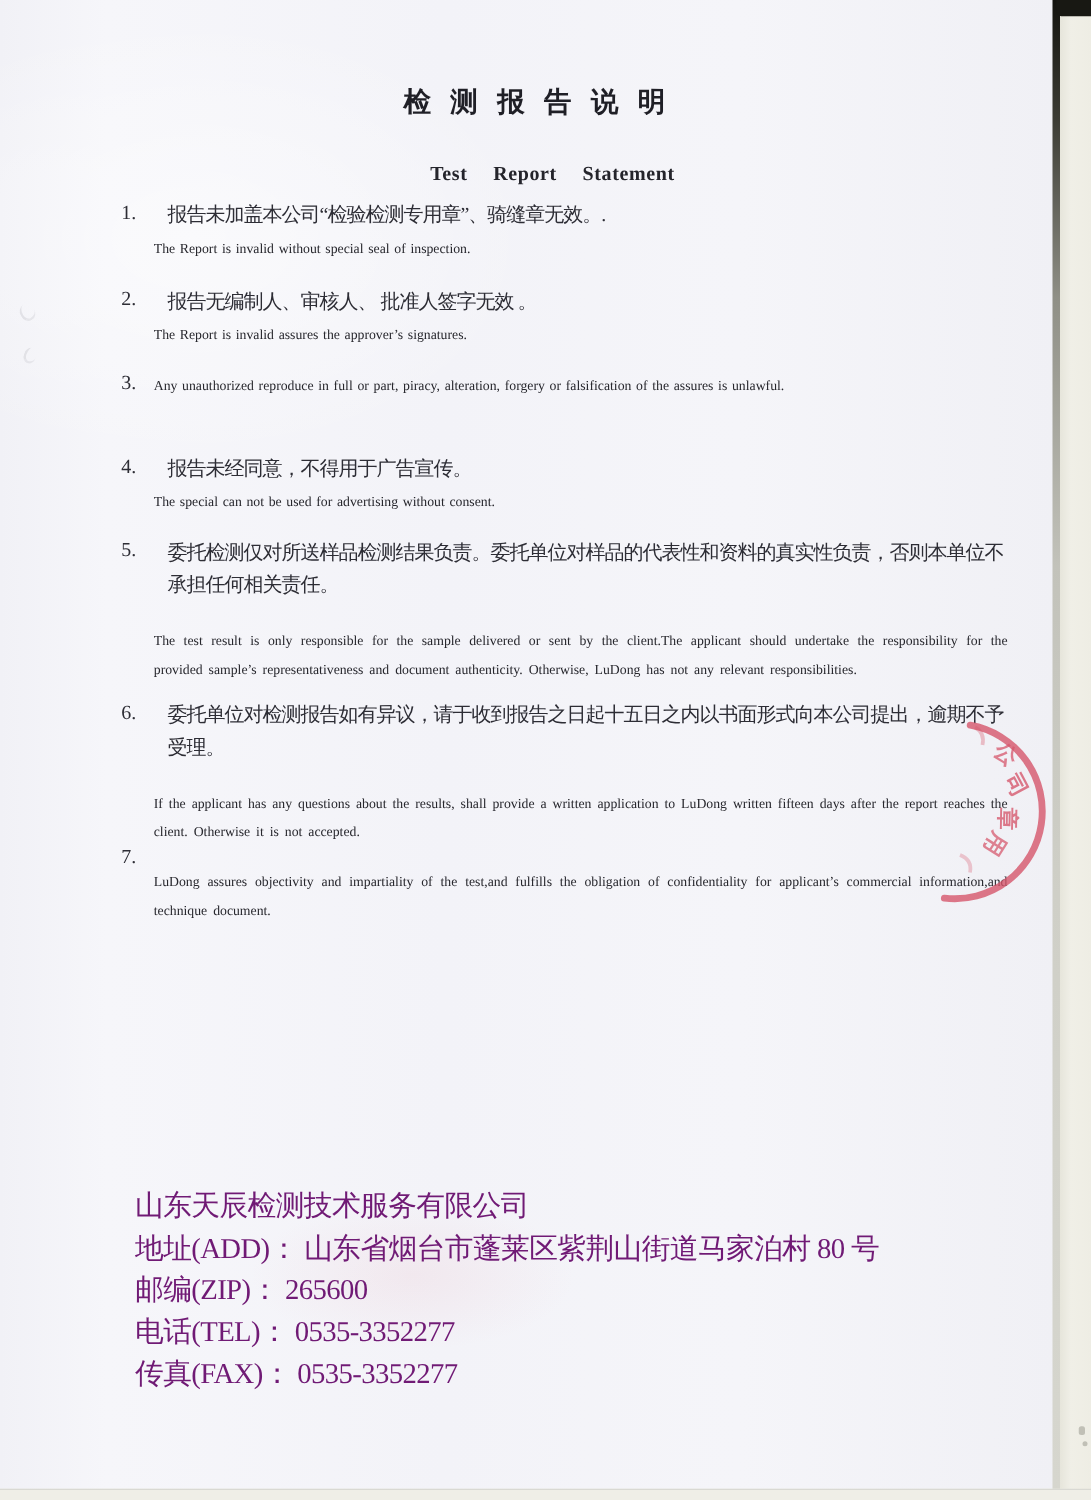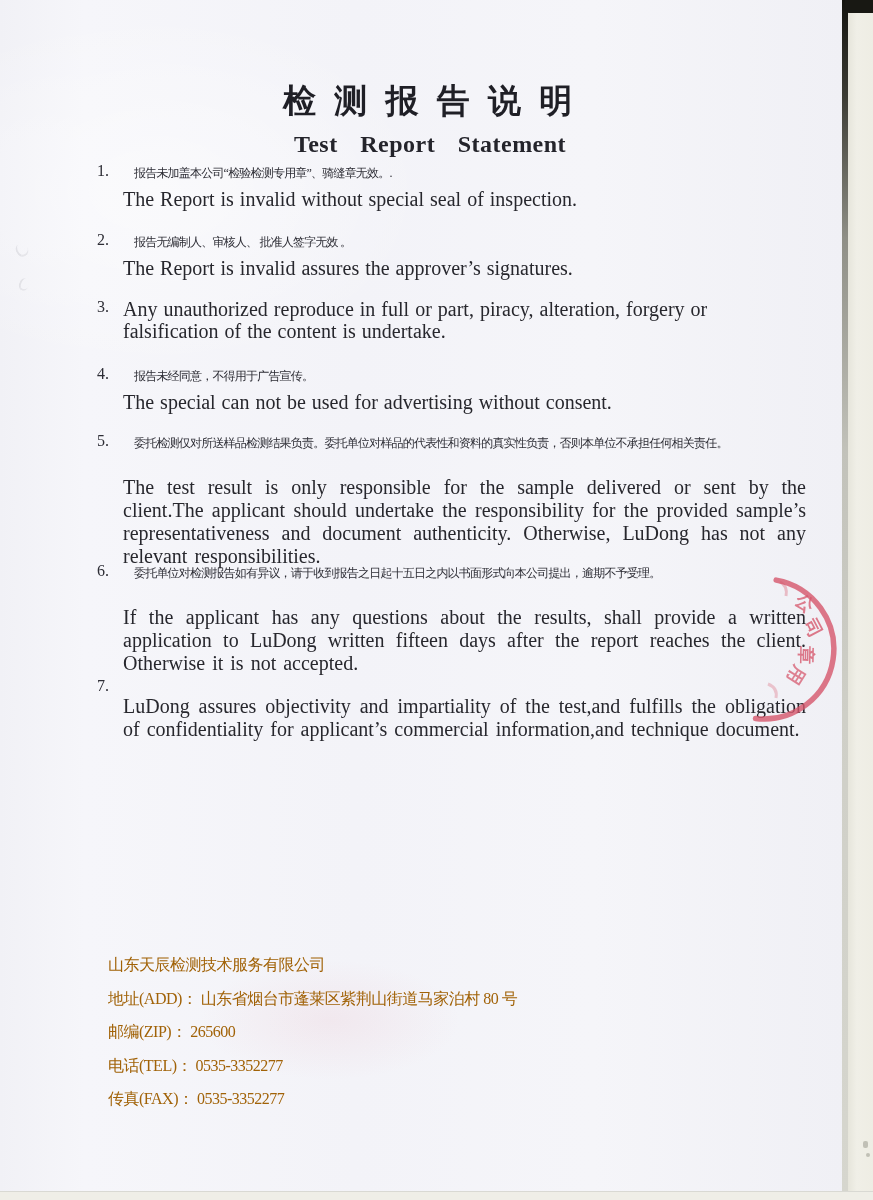--- a/index.html
+++ b/index.html
@@ -32,35 +32,35 @@
   .bottom-strip{
     position:absolute;left:0;top:1191px;width:873px;height:9px;
     background:#efeee7;border-top:1px solid #d9d9d3;
   }
   .speck{position:absolute;background:#9a9a90;border-radius:2px;opacity:.55;}
   .smudge{position:absolute;border-left:2px solid #b9b9c0;border-bottom:2px solid #c4c4cb;
     border-radius:50%;opacity:.3;transform:rotate(-30deg);}
   .pink-blot{position:absolute;background:radial-gradient(ellipse closest-side,rgba(226,150,165,.12),rgba(226,150,165,0));}
 
   .title{
-    position:absolute;left:0;top:79px;width:860px;text-align:center;
-    font-size:33px;font-weight:bold;color:#1f1f26;letter-spacing:5px;
+    position:absolute;left:0;top:67px;width:860px;text-align:center;
+    font-size:22px;font-weight:bold;color:#1f1f26;letter-spacing:5px;
   }
   .subtitle{
     position:absolute;left:0;top:131px;width:860px;text-align:center;
-    font-size:24px;font-weight:bold;color:#24242b;word-spacing:16px;letter-spacing:.5px;
+    font-size:16px;font-weight:bold;color:#24242b;word-spacing:16px;letter-spacing:.5px;padding-left:12px;
   }
   .item{position:absolute;left:97px;width:713px;display:flex;align-items:flex-start;}
   .num{width:37px;flex:0 0 37px;font-size:16px;color:#2d2d35;padding-top:2px;}
   .texts{width:676px;}
-  .cn{font-size:12px;line-height:26px;color:#2d2d35;letter-spacing:-0.8px;}
-  .en{font-size:20px;line-height:22px;color:#27272d;margin:2px 4px 0 -11px;word-spacing:1px;}
+  .cn{font-size:16px;line-height:26px;color:#2d2d35;letter-spacing:-0.8px;}
+  .en{font-size:11px;line-height:22px;color:#27272d;margin:2px 4px 0 -11px;word-spacing:1px;}
   .en.just{text-align:justify;line-height:23px;word-spacing:2px;margin-top:20px;}
   .footer{position:absolute;left:108px;top:948px;width:600px;}
-  .footer div{font-size:16px;line-height:33.5px;color:#a16207;letter-spacing:-0.5px;}
+  .footer div{font-size:23px;line-height:33.5px;color:#701a75;letter-spacing:-0.5px;}
   .seal{position:absolute;left:690px;top:540px;width:170px;height:215px;pointer-events:none;}
 </style>
 </head>
 <body>
 
 <div class="paper"></div>
 
 <div class="edge-line"></div>
 <div class="scan-strip"></div>
 <div class="corner-mark"></div>
@@ -86,21 +86,21 @@
   <div class="num">2.</div>
   <div class="texts">
     <div class="cn">报告无编制人、审核人、 批准人签字无效 。</div>
     <div class="en">The Report is invalid assures the approver’s signatures.</div>
   </div>
 </div>
 
 <div class="item" style="top:296px;">
   <div class="num">3.</div>
   <div class="texts">
-    <div class="en">Any unauthorized reproduce in full or part, piracy, alteration, forgery or falsification of the content is undertake.</div>
+    <div class="en">Any unauthorized reproduce in full or part, piracy, alteration, forgery or falsification of the assures is unlawful.</div>
   </div>
 </div>
 
 <div class="item" style="top:363px;">
   <div class="num">4.</div>
   <div class="texts">
     <div class="cn">报告未经同意，不得用于广告宣传。</div>
     <div class="en">The special can not be used for advertising without consent.</div>
   </div>
 </div>

